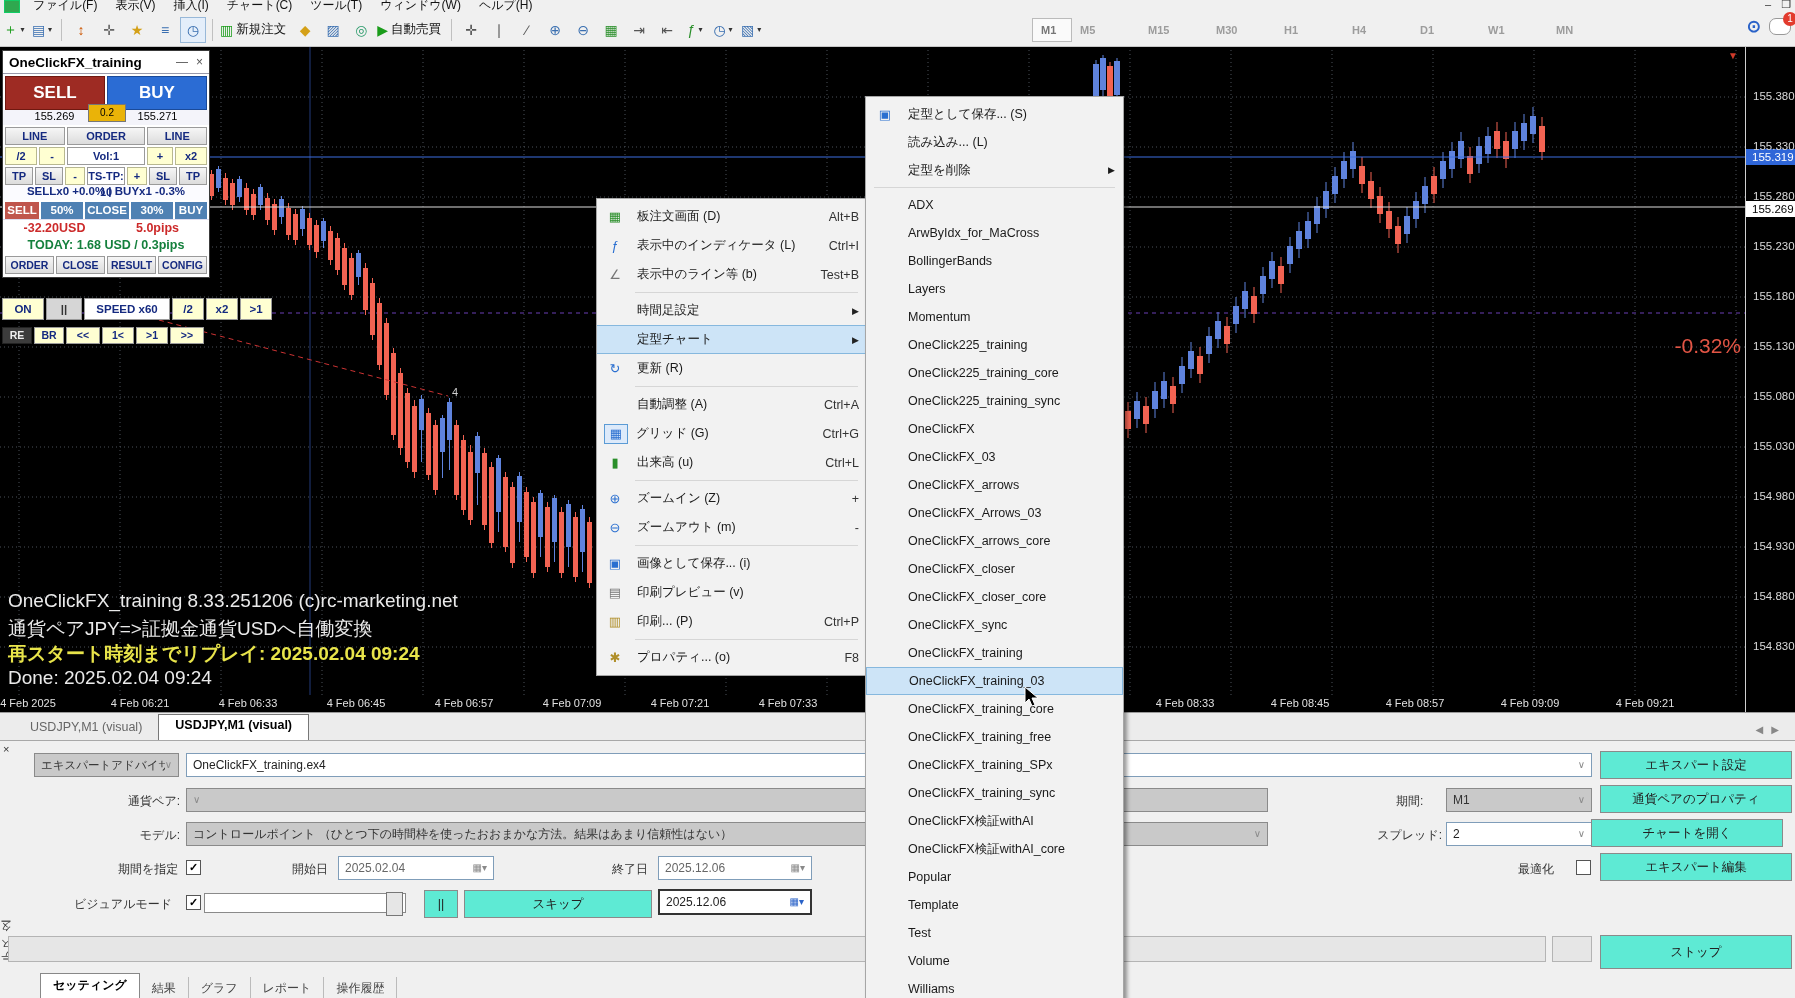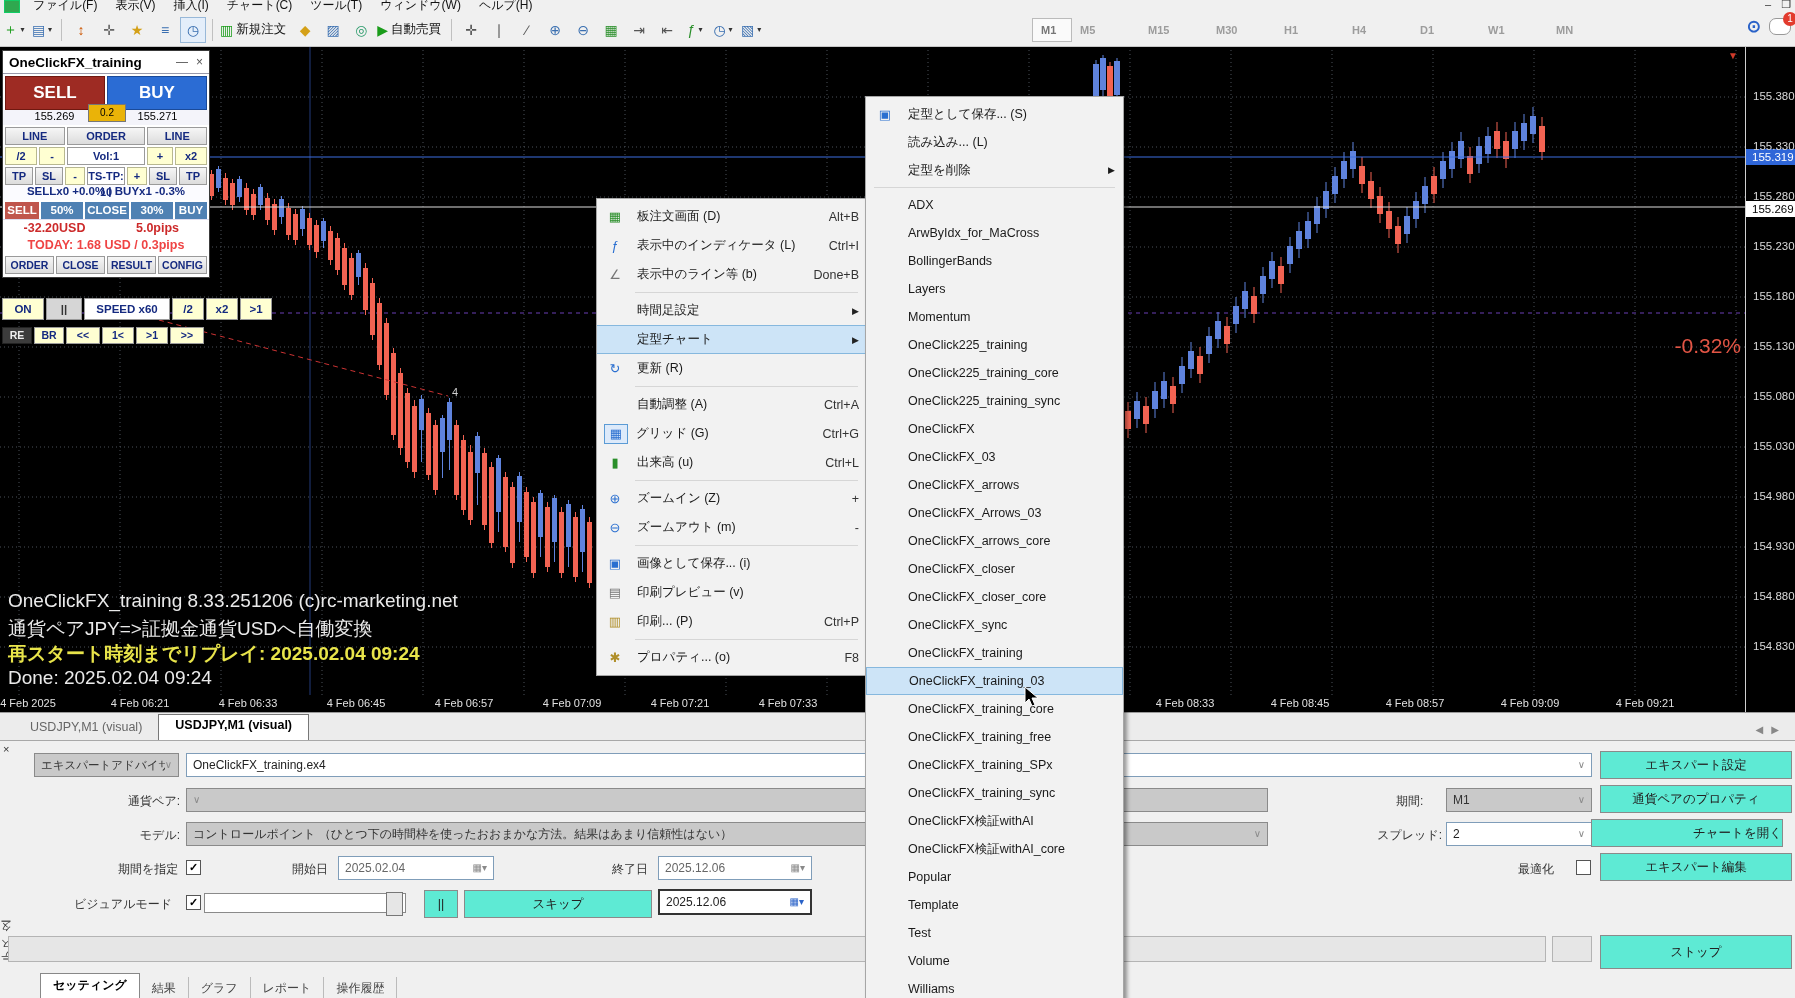--- a/index.html
+++ b/index.html
@@ -71,21 +71,21 @@
         font-weight:bold;text-align:center;height:16px;line-height:16px;font-size:11px;}
   .ybtn{background:#ffffd2;border:1px solid #b8b890;color:#152a80;font-weight:bold;text-align:center;
         height:16px;line-height:16px;font-size:11px;}
   .wbtn{background:#fff;border:1px solid #9a9a9a;color:#152a80;font-weight:bold;text-align:center;
         height:16px;line-height:16px;font-size:11px;}
   .postext{height:15px;text-align:center;font-size:11.5px;font-weight:bold;color:#152a80;background:#fbfbff;}
   .cellS{background:#c0564c;color:#fff;font-weight:bold;text-align:center;height:17px;line-height:17px;font-size:11.5px;}
   .cellB{background:#4f81b3;color:#fff;font-weight:bold;text-align:center;height:17px;line-height:17px;font-size:11.5px;}
   .plrow{display:flex;height:17px;color:#cc2a2a;font-weight:bold;font-size:12.5px;border-top:1px solid #dde;}
   .plrow div{flex:1;text-align:center;line-height:17px;}
-  .todayrow{height:17px;color:#ef4444;font-weight:bold;font-size:12.5px;text-align:center;line-height:17px;}
+  .todayrow{height:17px;color:#15803d;font-weight:bold;font-size:12.5px;text-align:center;line-height:17px;}
   .replay{position:absolute;display:flex;gap:2px;z-index:10;}
   .rbtn{border:1px solid #9a9a9a;font-weight:bold;font-size:11.5px;color:#152a80;text-align:center;
         height:20px;line-height:20px;background:#ffffd2;padding:0 4px;}
   .rbtn.gray{background:#d6d6d6;color:#333;}
   .rbtn.white{background:#fff;}
   .rbtn.dark{background:#3c3c3c;color:#eee;border-color:#222;}
   .rbtn.sm{height:15px;line-height:15px;font-size:10.5px;}
   
   .cmenu{position:absolute;left:596px;top:198px;width:269px;background:#f2f2f2;border:1px solid #a6a6a6;
          box-shadow:3px 3px 4px rgba(0,0,0,.4);padding:3px 0;font-size:12.5px;color:#1a1a1a;z-index:30;}
@@ -640,21 +640,21 @@
         <span class="sc">Alt+B</span>
       </div>
       <div class="cmi">
         <span class="ic" style="color: rgb(42, 111, 208);">ƒ</span>
         <span class="lb">表示中のインディケータ (L)</span>
         <span class="sc">Ctrl+I</span>
       </div>
       <div class="cmi">
         <span class="ic" style="color: rgb(119, 119, 119);">∠</span>
         <span class="lb">表示中のライン等 (b)</span>
-        <span class="sc">Done+B</span>
+        <span class="sc">Test+B</span>
       </div>
       <div class="csep"></div>
       <div class="cmi">
         <span class="ic"></span>
         <span class="lb">時間足設定</span>
         <span class="arr">▶</span>
       </div>
       <div class="cmi sel">
         <span class="ic"></span>
         <span class="lb">定型チャート</span>
@@ -874,21 +874,21 @@
     <div class="abs tlbl" style="left:108px;top:86px;width:72px;text-align:right;">モデル:</div>
     <div class="abs combo gray" style="left:186px;top:81px;width:1068px;">
       <span class="v">コントロールポイント （ひとつ下の時間枠を使ったおおまかな方法。結果はあまり信頼性はない）</span>
         <span class="dd">∨</span>
     </div>
     <div class="abs tlbl" style="left:1360px;top:86px;width:82px;text-align:right;">スプレッド:</div>
     <div class="abs combo" style="left:1446px;top:81px;width:132px;">
       <span class="v">2</span>
         <span class="dd">∨</span>
     </div>
-    <div class="abs tbtn2" style="left:1591px;top:78px;width:190px;height:26px;line-height:26px;text-align:right;">チャートを開く</div>
+    <div class="abs tbtn2" style="left:1591px;top:78px;width:190px;height:26px;line-height:26px;">チャートを開く</div>
 
     <div class="abs tlbl" style="left:118px;top:120px;">期間を指定</div>
     <div class="abs chk" style="left:186px;top:119px;">✓</div>
     <div class="abs tlbl" style="left:292px;top:120px;">開始日</div>
     <div class="abs combo" style="left:338px;top:115px;width:142px;color:#666;">
       <span class="v">2025.02.04</span>
         <span class="dd">▦▾</span>
     </div>
     <div class="abs tlbl" style="left:612px;top:120px;">終了日</div>
     <div class="abs combo" style="left:658px;top:115px;width:140px;color:#666;">

